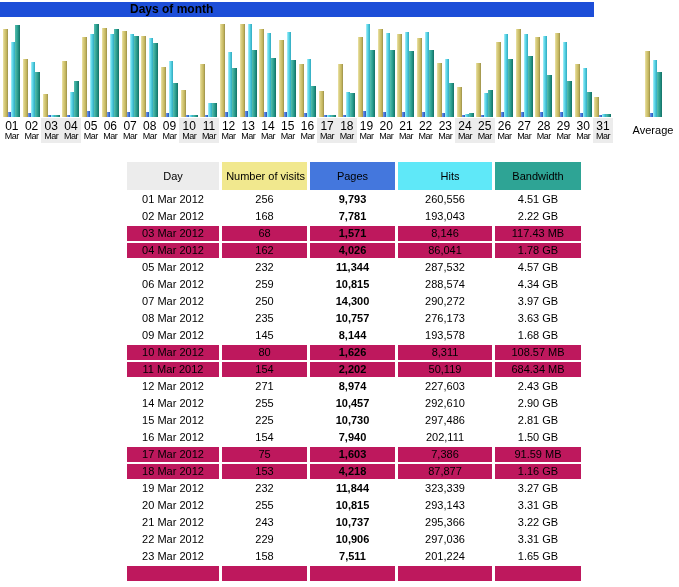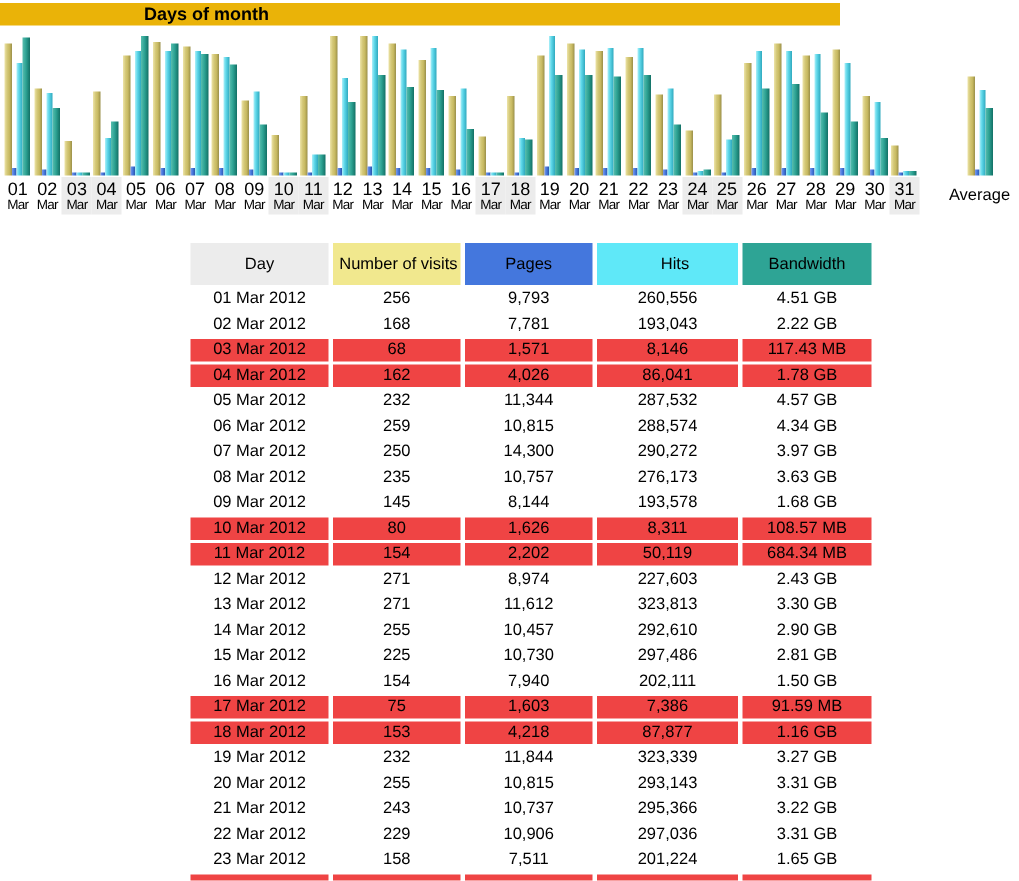--- a/index.html
+++ b/index.html
@@ -2,21 +2,21 @@
 <html><head>
 <meta charset="utf-8">
 <style>
   html,body { margin:0; padding:0; }
   body {
     width:679px; height:587px; position:relative; overflow:hidden;
     background:#ffffff; font-family:"Liberation Sans", sans-serif; color:#000;
   }
 
   
-  .title-bar { position:absolute; left:0; top:2px; width:560px; height:15px; background:#eab308; }
+  .title-bar { position:absolute; left:0; top:2px; width:560px; height:15px; background:#1d4ed8;padding-left:34px; }
   .title-text { font-size:12px; font-weight:bold; line-height:15px; margin-left:96px; white-space:nowrap; }
 
   
   .chart { position:absolute; left:2px; top:24px; width:611px; height:120px; display:flex; }
   .day-col { flex:1 1 0; min-width:0; display:flex; flex-direction:column; align-items:center; }
   .bars { height:93px; display:flex; align-items:flex-end; }
   .bar { display:block; }
   .bar.s0 { width:5px; background:linear-gradient(to right,#EDE4A8,#D4C878 35%,#C8BA62 65%,#9A8F49); }
   .bar.s1 { width:3px; background:linear-gradient(to right,#7C99E8,#4477DD 50%,#2C55AA); }
   .bar.s2 { width:4px; background:linear-gradient(to right,#AEEFF8,#5FD8EA 40%,#2FA9BE); }
@@ -29,22 +29,22 @@
   .avg-col { position:absolute; left:627px; top:24px; width:52px; display:flex; flex-direction:column; align-items:center; }
   .avg-label { font-size:11px; line-height:11px; margin-top:8px; text-align:right; white-space:nowrap; }
 
   
   .stats-table { position:absolute; left:124px; top:160px; border-collapse:separate; border-spacing:3px 2px; }
   .stats-table th {
     font-weight:normal; font-size:11px; line-height:13px; height:28px;
     text-align:center; vertical-align:middle; padding:0 2px;
   }
   .stats-table td { font-size:11px; height:15px; line-height:15px; text-align:center; padding:0; white-space:nowrap; }
-  .stats-table tr.weekend td { background:#ef4444; }
-  .c0 { width:88px; } .c1 { width:81px; } .c2 { width:81px; } .c3 { width:80px; } .c4 { width:82px; }
+  .stats-table tr.weekend td { background:#be185d; }
+  .c0 { width:88px; } .c1 { width:81px; } .c2 { width:81px;font-weight:bold; } .c3 { width:80px; } .c4 { width:82px; }
 </style>
 </head>
 <body>
 
 <div class="title-bar">
   <div class="title-text">Days of month</div>
 </div>
 
 <div class="chart">
     <div class="day-col">
@@ -520,27 +520,20 @@
         <td class="c4">684.34 MB</td>
       </tr>
       <tr>
         <td class="c0">12 Mar 2012</td>
         <td class="c1">271</td>
         <td class="c2">8,974</td>
         <td class="c3">227,603</td>
         <td class="c4">2.43 GB</td>
       </tr>
       <tr>
-        <td class="c0">13 Mar 2012</td>
-        <td class="c1">271</td>
-        <td class="c2">11,612</td>
-        <td class="c3">323,813</td>
-        <td class="c4">3.30 GB</td>
-      </tr>
-      <tr>
         <td class="c0">14 Mar 2012</td>
         <td class="c1">255</td>
         <td class="c2">10,457</td>
         <td class="c3">292,610</td>
         <td class="c4">2.90 GB</td>
       </tr>
       <tr>
         <td class="c0">15 Mar 2012</td>
         <td class="c1">225</td>
         <td class="c2">10,730</td>

